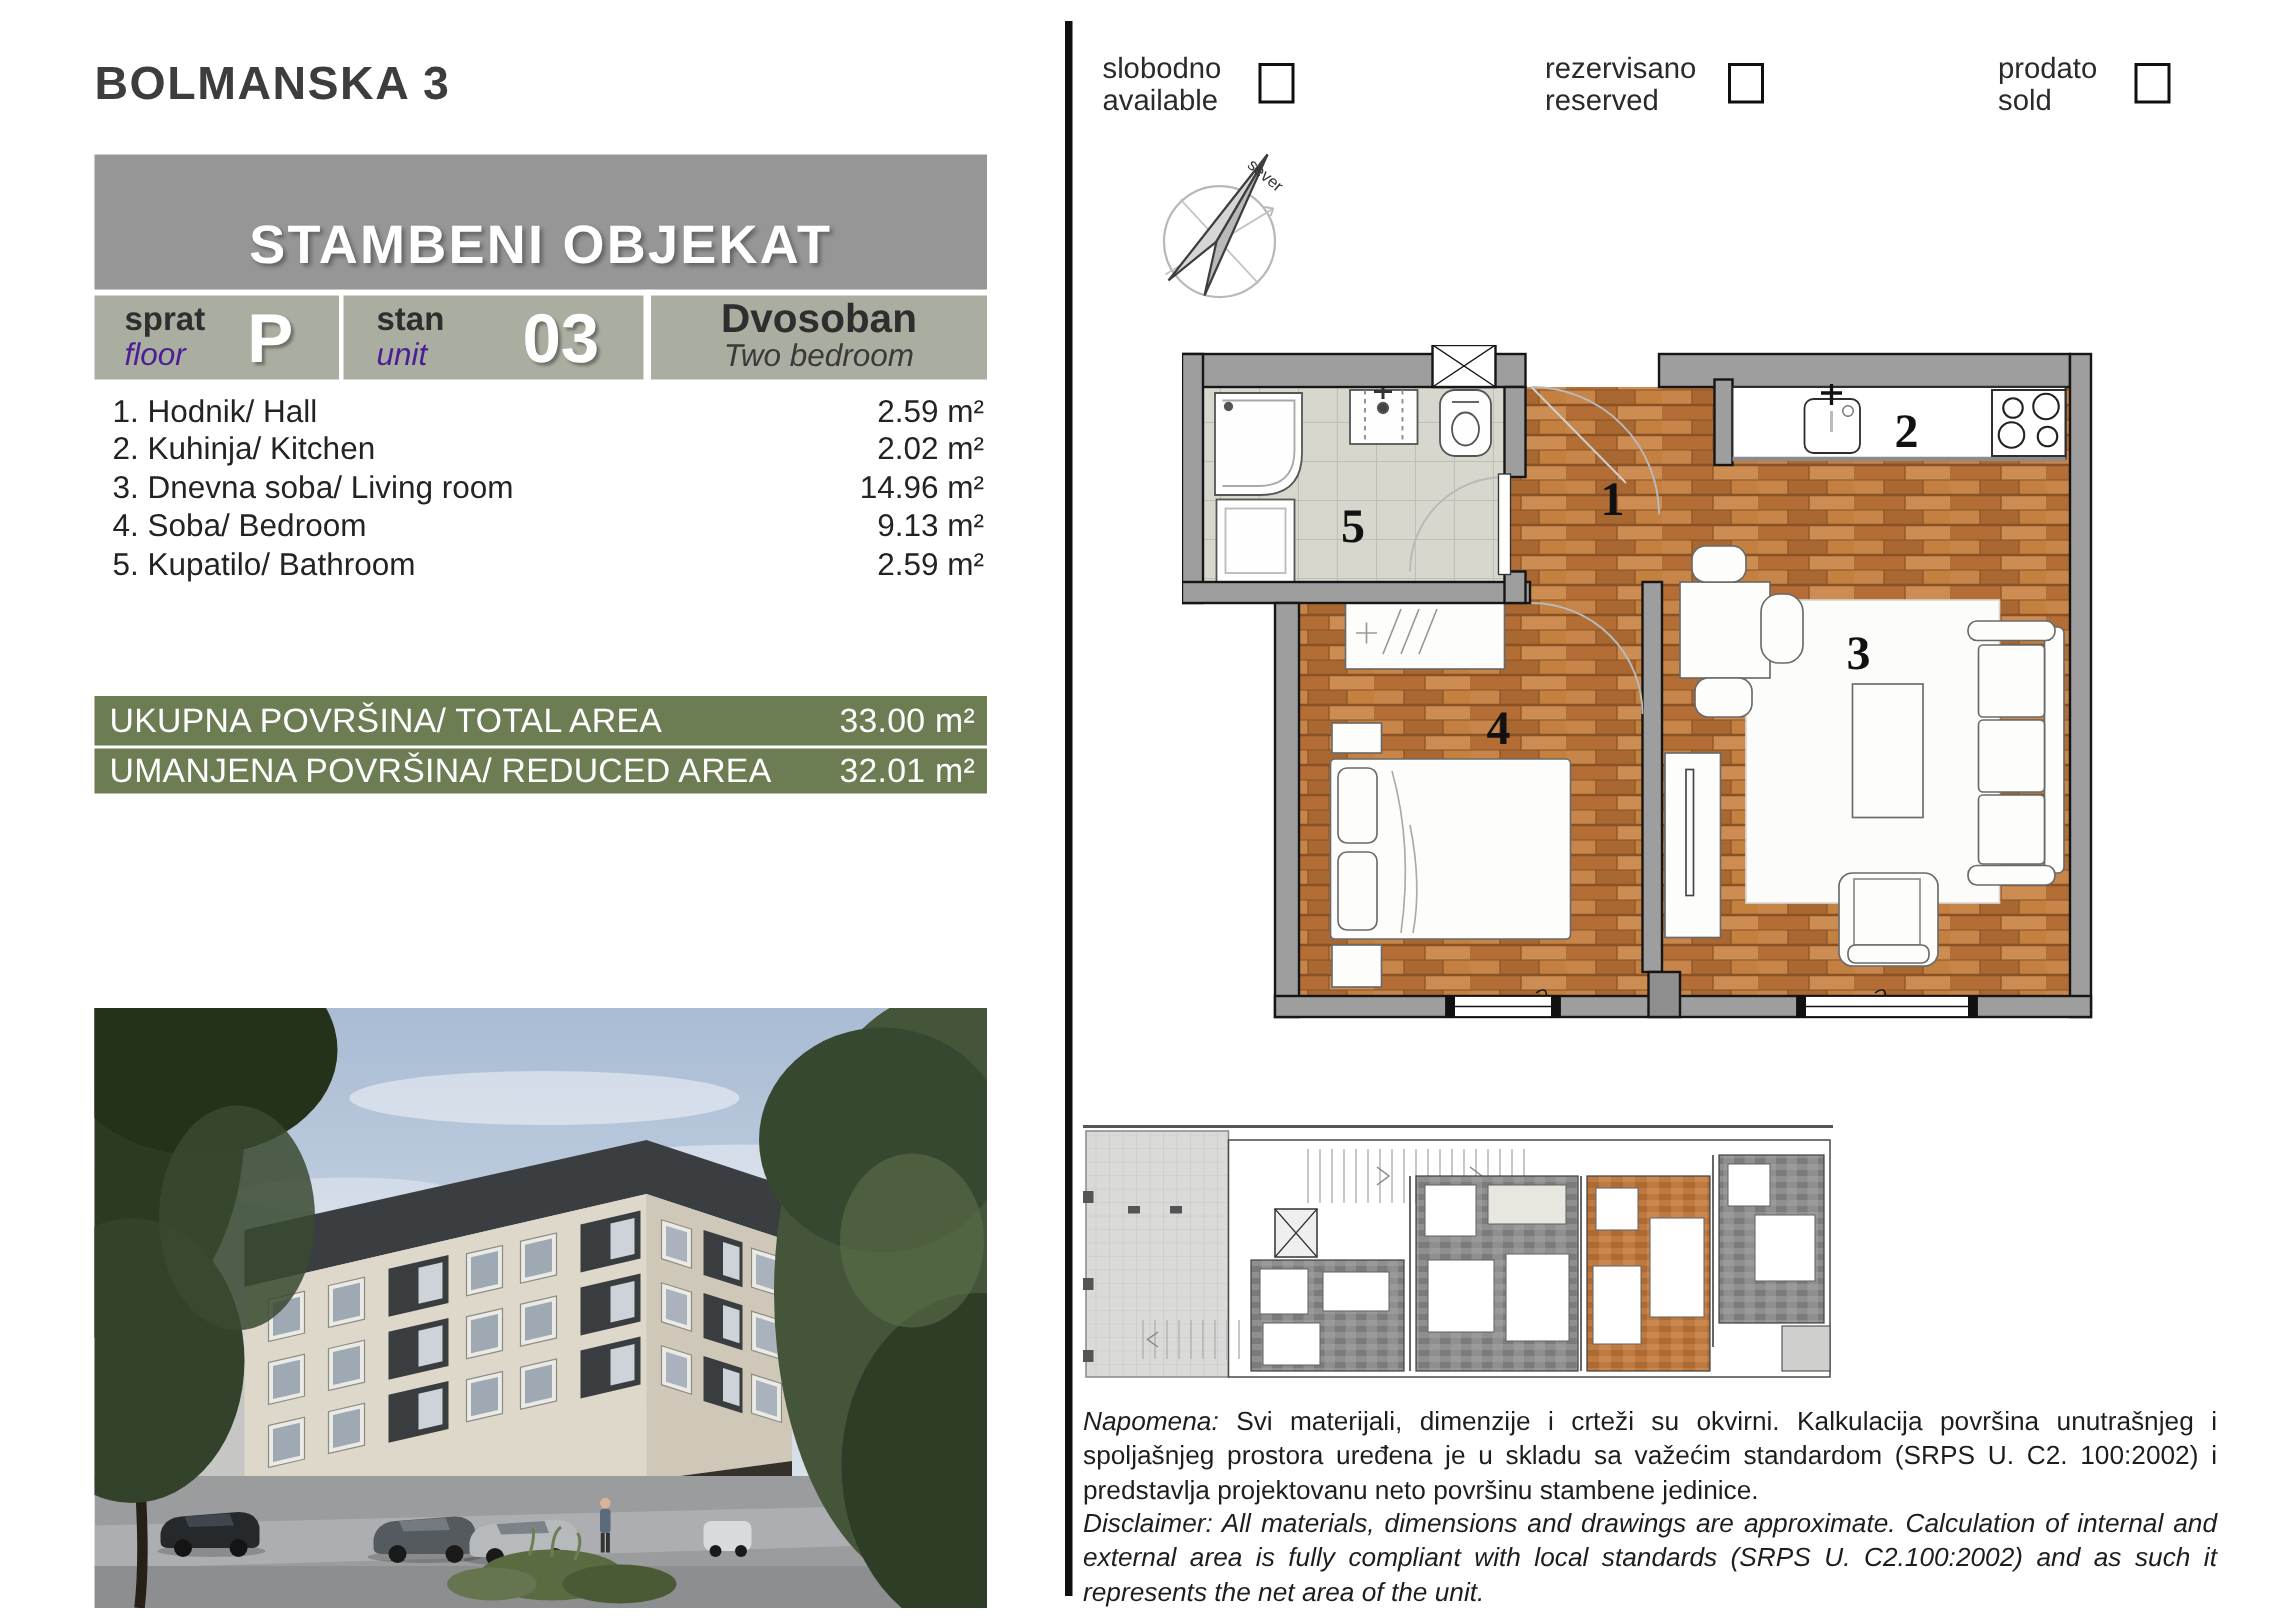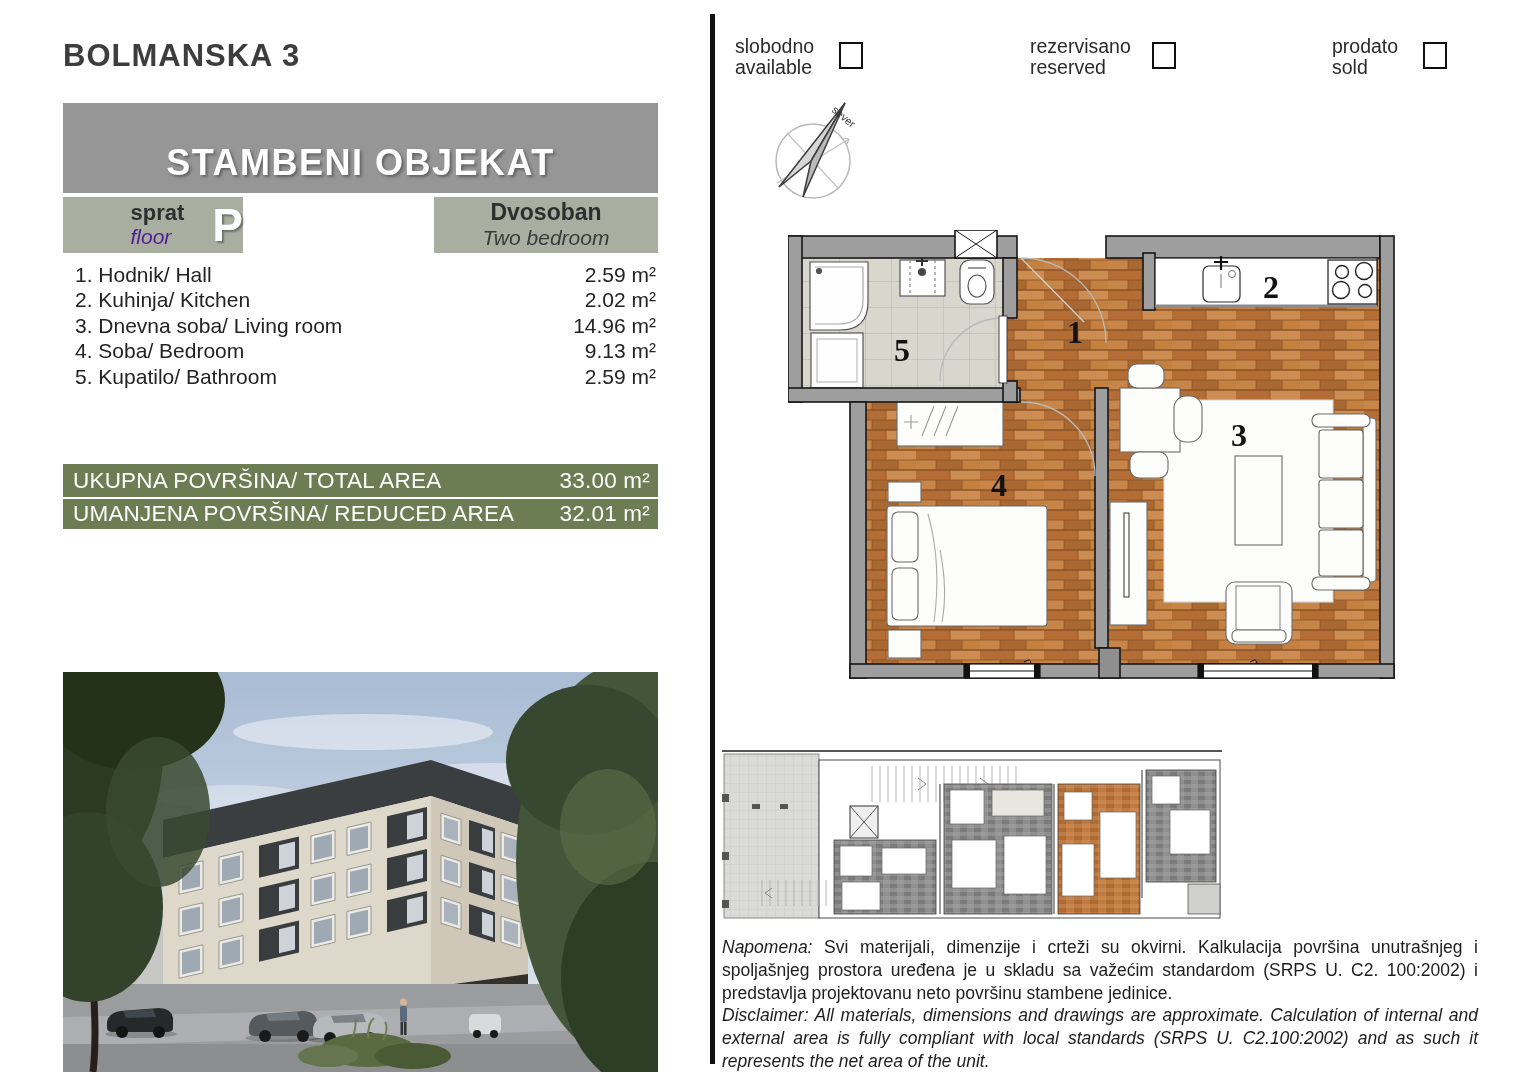--- a/index.html
+++ b/index.html
@@ -10,21 +10,21 @@
   
   .project-title{left:63px;top:38px;font-size:31px;font-weight:bold;color:#3d3d3d;letter-spacing:1px;}
   .grey-bar{left:63px;top:103px;width:595px;height:90px;background:#969696;display:flex;align-items:center;justify-content:center;}
   .grey-bar span{color:#fff;font-weight:bold;font-size:36px;letter-spacing:1.5px;text-shadow:2px 2px 3px rgba(0,0,0,.35);margin-top:29px;}
   .cell{top:197px;height:56px;background:#a9aea1;display:flex;align-items:center;}
   .cell .lbls{display:flex;flex-direction:column;justify-content:center;line-height:24px;}
   .lbl-sr{font-weight:bold;font-size:22px;color:#2e2e2e;}
   .lbl-en{font-style:italic;font-size:21px;color:#4c1d95;}
   .big-val{color:#fff;font-weight:bold;font-size:46px;text-shadow:2px 2px 2px rgba(0,0,0,.35);}
   .cell-type{flex-direction:column;justify-content:center;align-items:center;line-height:26px;}
-  .cell-type .t1{font-weight:bold;font-size:23px;color:#2e2e2e;}
+  .cell-type .t1{font-weight:bold;font-size:27px;color:#2e2e2e;}
   .cell-type .t2{font-style:italic;font-size:21px;color:#3a3a3a;}
 
   .room-list{left:63px;top:262px;width:595px;}
   .room-row{display:flex;justify-content:space-between;font-size:21px;height:25.5px;align-items:center;color:#232323;}
   .room-row .rname{padding-left:12px;}
   .room-row .rarea{padding-right:2px;}
 
   .total-bar{left:63px;width:595px;background:#6d7d53;display:flex;justify-content:space-between;align-items:center;}
   .total-bar span{color:#fff;font-weight:normal;font-size:22.5px;letter-spacing:.2px;}
   .tb1{top:464px;height:33px;}
@@ -53,28 +53,35 @@
 <body>
 
 <div class="page">
 
   <div class="abs project-title">BOLMANSKA 3</div>
 
   <div class="abs grey-bar">
     <span>STAMBENI OBJEKAT</span>
   </div>
 
-  <div class="abs cell" style="left:63px;width:180px;padding-left:20px;box-sizing:border-box;justify-content:flex-end;">
+  <div class="abs cell" style="left:63px;width:163px;padding-left:20px;box-sizing:border-box;">
     <div class="lbls">
       <span class="lbl-sr">sprat</span>
       <span class="lbl-en">floor</span>
     </div>
     <div class="big-val" style="margin-left:28px;">P</div>
   </div>
 
+  <div class="abs cell" style="left:229px;width:200px;padding-left:22px;box-sizing:border-box;">
+    <div class="lbls">
+      <span class="lbl-sr">stan</span>
+      <span class="lbl-en">unit</span>
+    </div>
+    <div class="big-val" style="margin-left:52px;">03</div>
+  </div>
 
   <div class="abs cell cell-type" style="left:434px;width:224px;">
     <span class="t1">Dvosoban</span>
     <span class="t2">Two bedroom</span>
   </div>
 
   <div class="abs room-list">
     <div class="room-row">
       <span class="rname">1. Hodnik/ Hall</span>
       <span class="rarea">2.59 m²</span>

